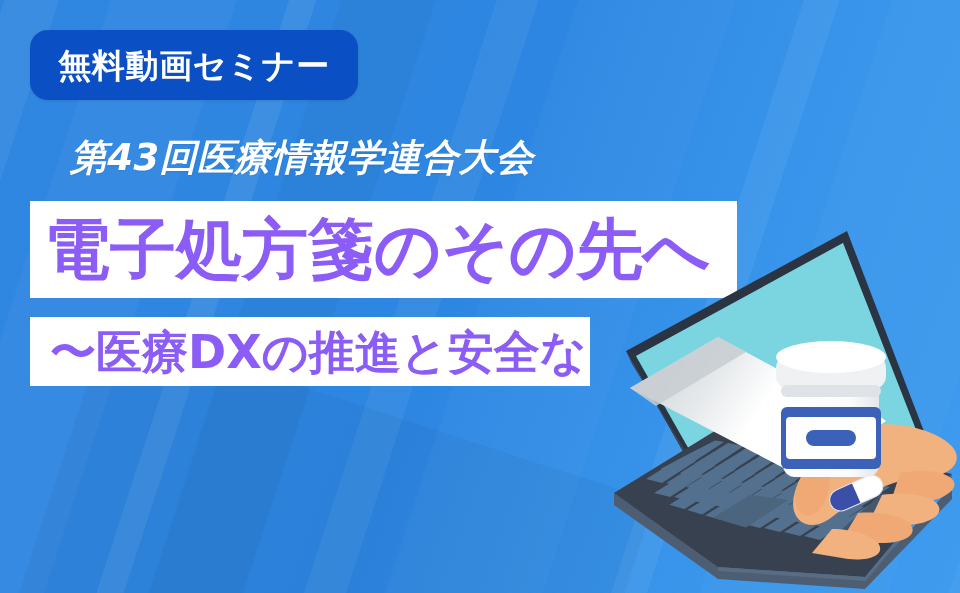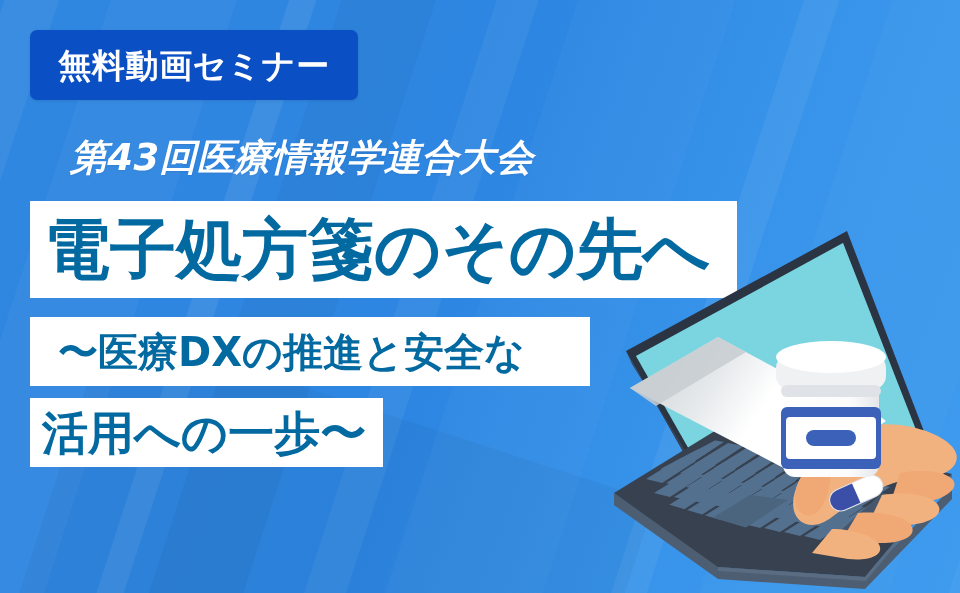--- a/index.html
+++ b/index.html
@@ -57,21 +57,21 @@
   }
 
   
   .badge {
     position: absolute;
     left: 30px;
     top: 30px;
     width: 328px;
     height: 70px;
     background: #0b4fc4;
-    border-radius: 7px;
+    border-radius: 18px;
     display: flex;
     align-items: center;
     justify-content: center;
     box-shadow: 0 1px 3px rgba(0,0,0,0.10);
   }
   .badge-text {
     color: #ffffff;
     font-size: 33px;
     font-weight: 700;
     letter-spacing: 0.02em;
@@ -92,42 +92,42 @@
     line-height: 1.1;
     white-space: nowrap;
     text-shadow: 0 1px 2px rgba(0,0,0,0.07);
     margin-left: 40px;
   }
 
   
   .hl {
     position: absolute;
     background: #ffffff;
-    color: #0369a1;
+    color: #8b5cf6;
     font-weight: 700;
     display: flex;
     align-items: center;
     white-space: nowrap;
     line-height: 1;
   }
   .hl-1 {
     left: 30px;
     top: 201px;
     width: 707px;
     height: 97px;
     padding-left: 14px;
     font-size: 66px;
   }
   .hl-2 {
     left: 30px;
     top: 317px;
     width: 560px;
     height: 69px;
-    padding-left: 28px;
-    font-size: 40px;
+    padding-left: 20px;
+    font-size: 46px;
   }
   .hl-3 {
     left: 30px;
     top: 398px;
     width: 353px;
     height: 69px;
     padding-left: 12px;
     font-size: 46px;
   }
 
@@ -161,21 +161,20 @@
   <div class="bg-wedge"></div>
 
   <div class="badge">
     <span class="badge-text">無料動画セミナー</span>
   </div>
 
   <div class="subtitle">第43回医療情報学連合大会</div>
 
   <div class="hl hl-1">電子処方箋のその先へ</div>
   <div class="hl hl-2">〜医療DXの推進と安全な</div>
-  <div class="hl hl-3">活用への一歩〜</div>
 
   <div class="illustration">
     <svg viewBox="0 0 360 368" xmlns="http://www.w3.org/2000/svg">
       <defs>
         <clipPath id="screenClip">
           <polygon points="34,128 245,12 320,218 116,281"></polygon>
         </clipPath>
         <clipPath id="baseClip">
           <polygon points="20,265 135,205 330,245 238,330"></polygon>
         </clipPath>

